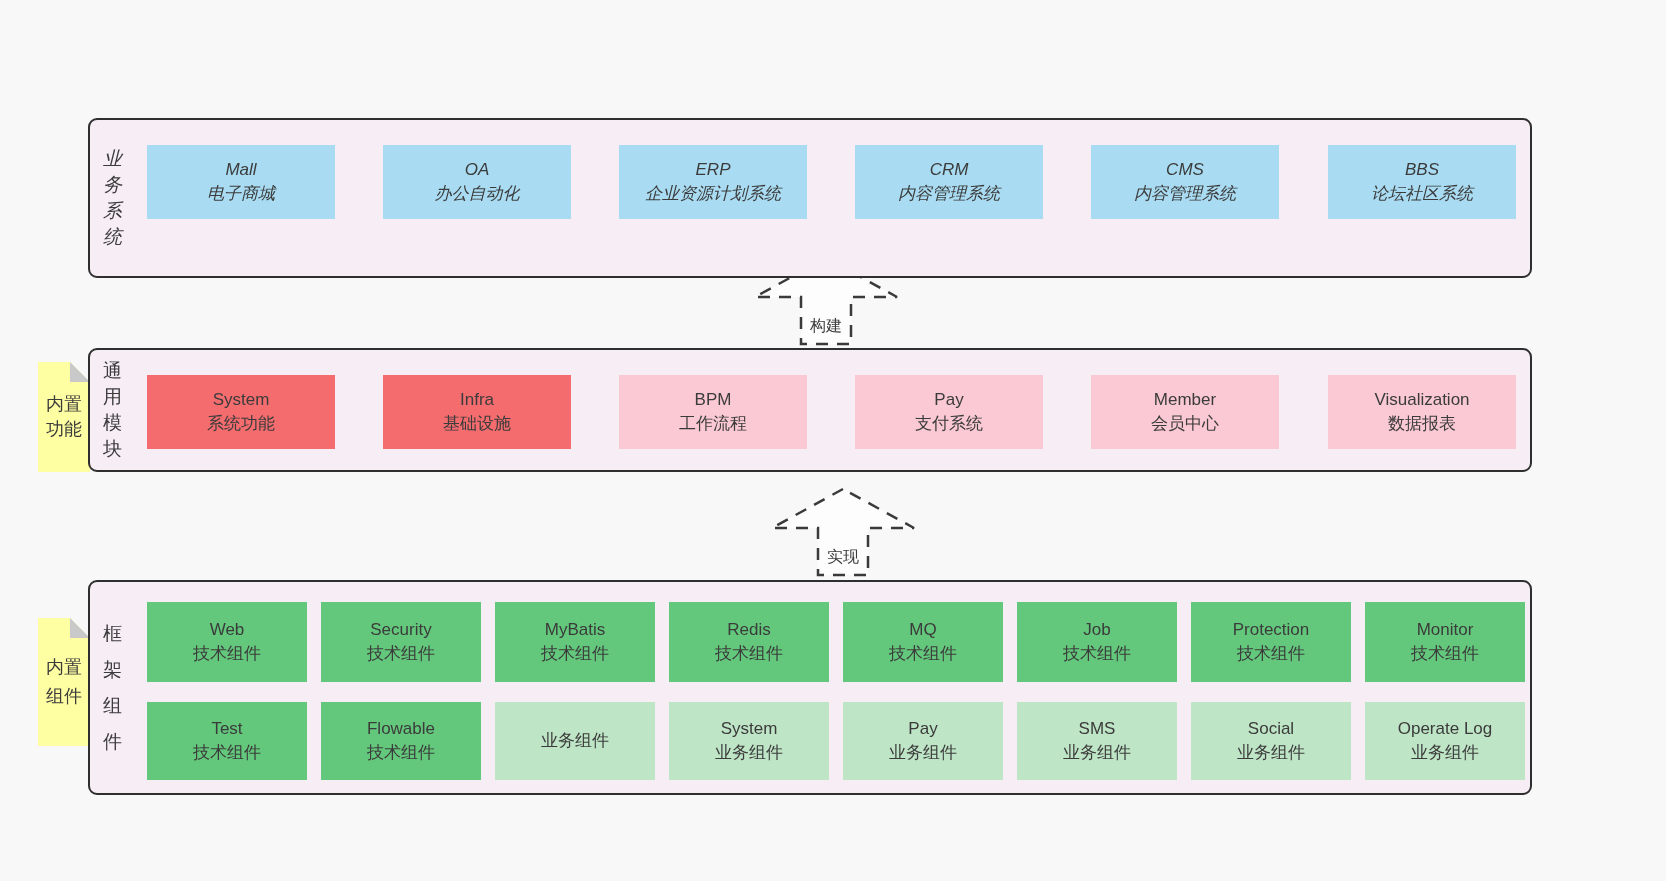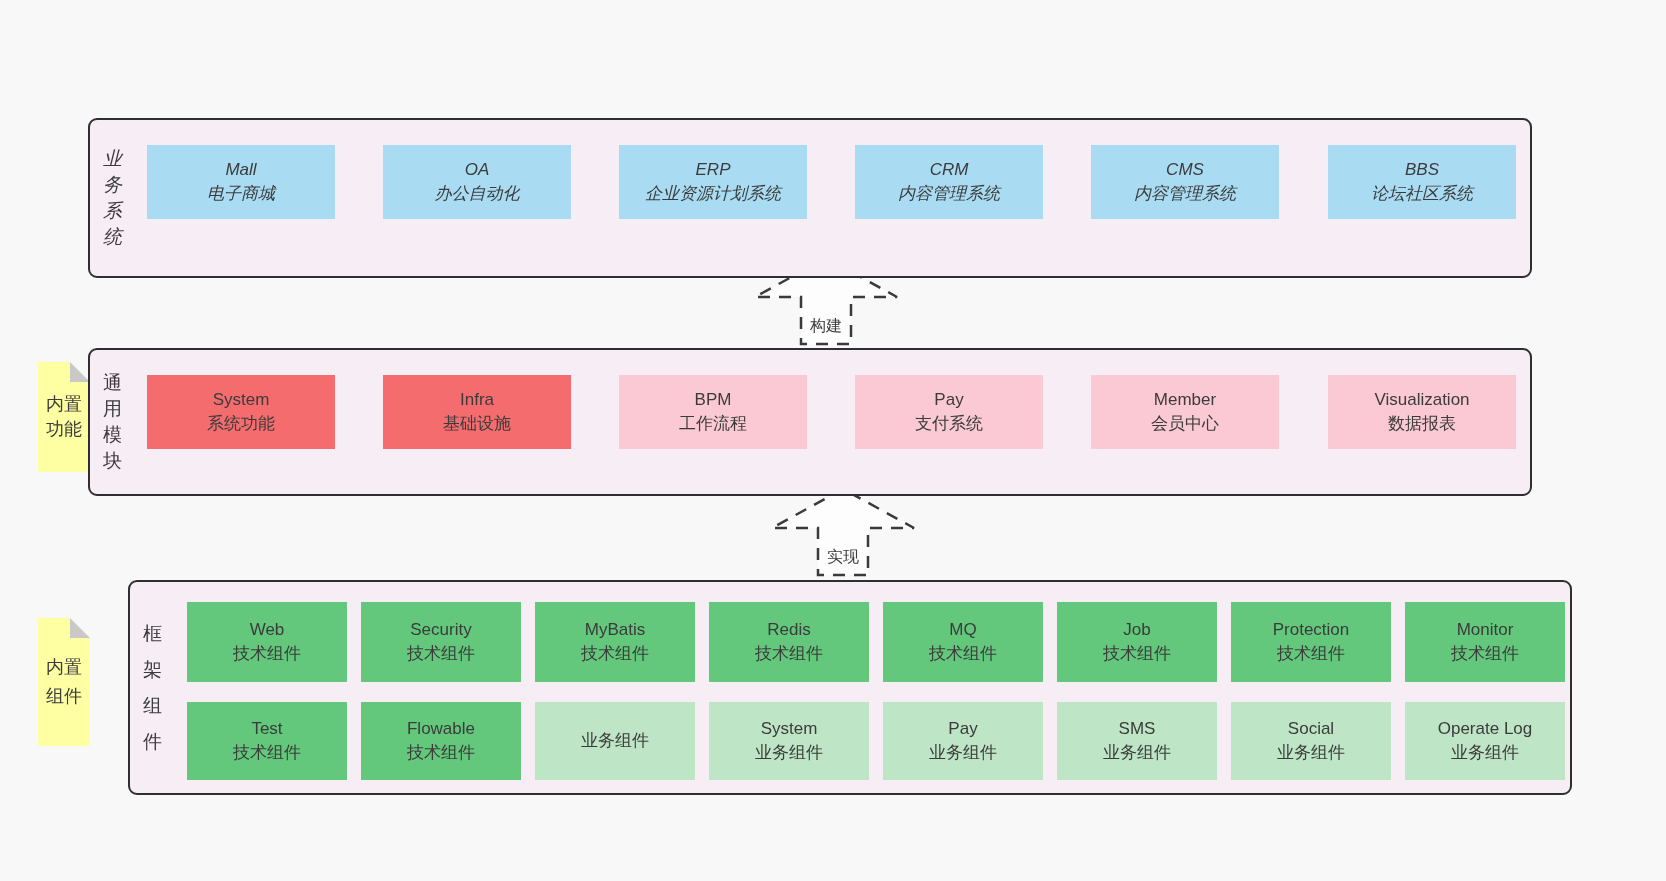--- a/index.html
+++ b/index.html
@@ -9,22 +9,22 @@
     --note-yellow:#feffa3; --fold-gray:#c9c9c9;
     --text:#3b3b3b; --arrow-fill:#fdfdfd; --arrow-stroke:#3a3a3a;
   }
   *{margin:0;padding:0;box-sizing:border-box;}
   body{background:var(--page-bg);font-family:"Liberation Sans","DejaVu Sans",sans-serif;color:var(--text);}
   .canvas{position:relative;width:1666px;height:881px;background:var(--page-bg);overflow:hidden;}
 
   .layer{position:absolute;left:88px;width:1444px;background:var(--panel-bg);
          border:2px solid var(--panel-border);border-radius:9px;z-index:2;}
   .layer-1{top:118px;height:160px;font-style:italic;}
-  .layer-2{top:348px;height:148px;}
-  .layer-3{top:580px;height:215px;margin-left:40px;}
+  .layer-2{top:348px;height:124px;}
+  .layer-3{top:580px;height:215px;}
 
   .vlabel{position:absolute;left:11px;top:0;bottom:0;width:23px;
           display:flex;align-items:center;justify-content:center;
           font-size:19px;line-height:26px;word-break:break-all;text-align:center;}
   .vlabel.wide{line-height:36px;}
 
   .box{position:absolute;border-radius:0;display:flex;flex-direction:column;
        align-items:center;justify-content:center;text-align:center;
        font-size:17px;line-height:24px;padding:2px 8px;}
   .layer-1 .box,.layer-2 .box{top:25px;height:74px;width:188px;}

